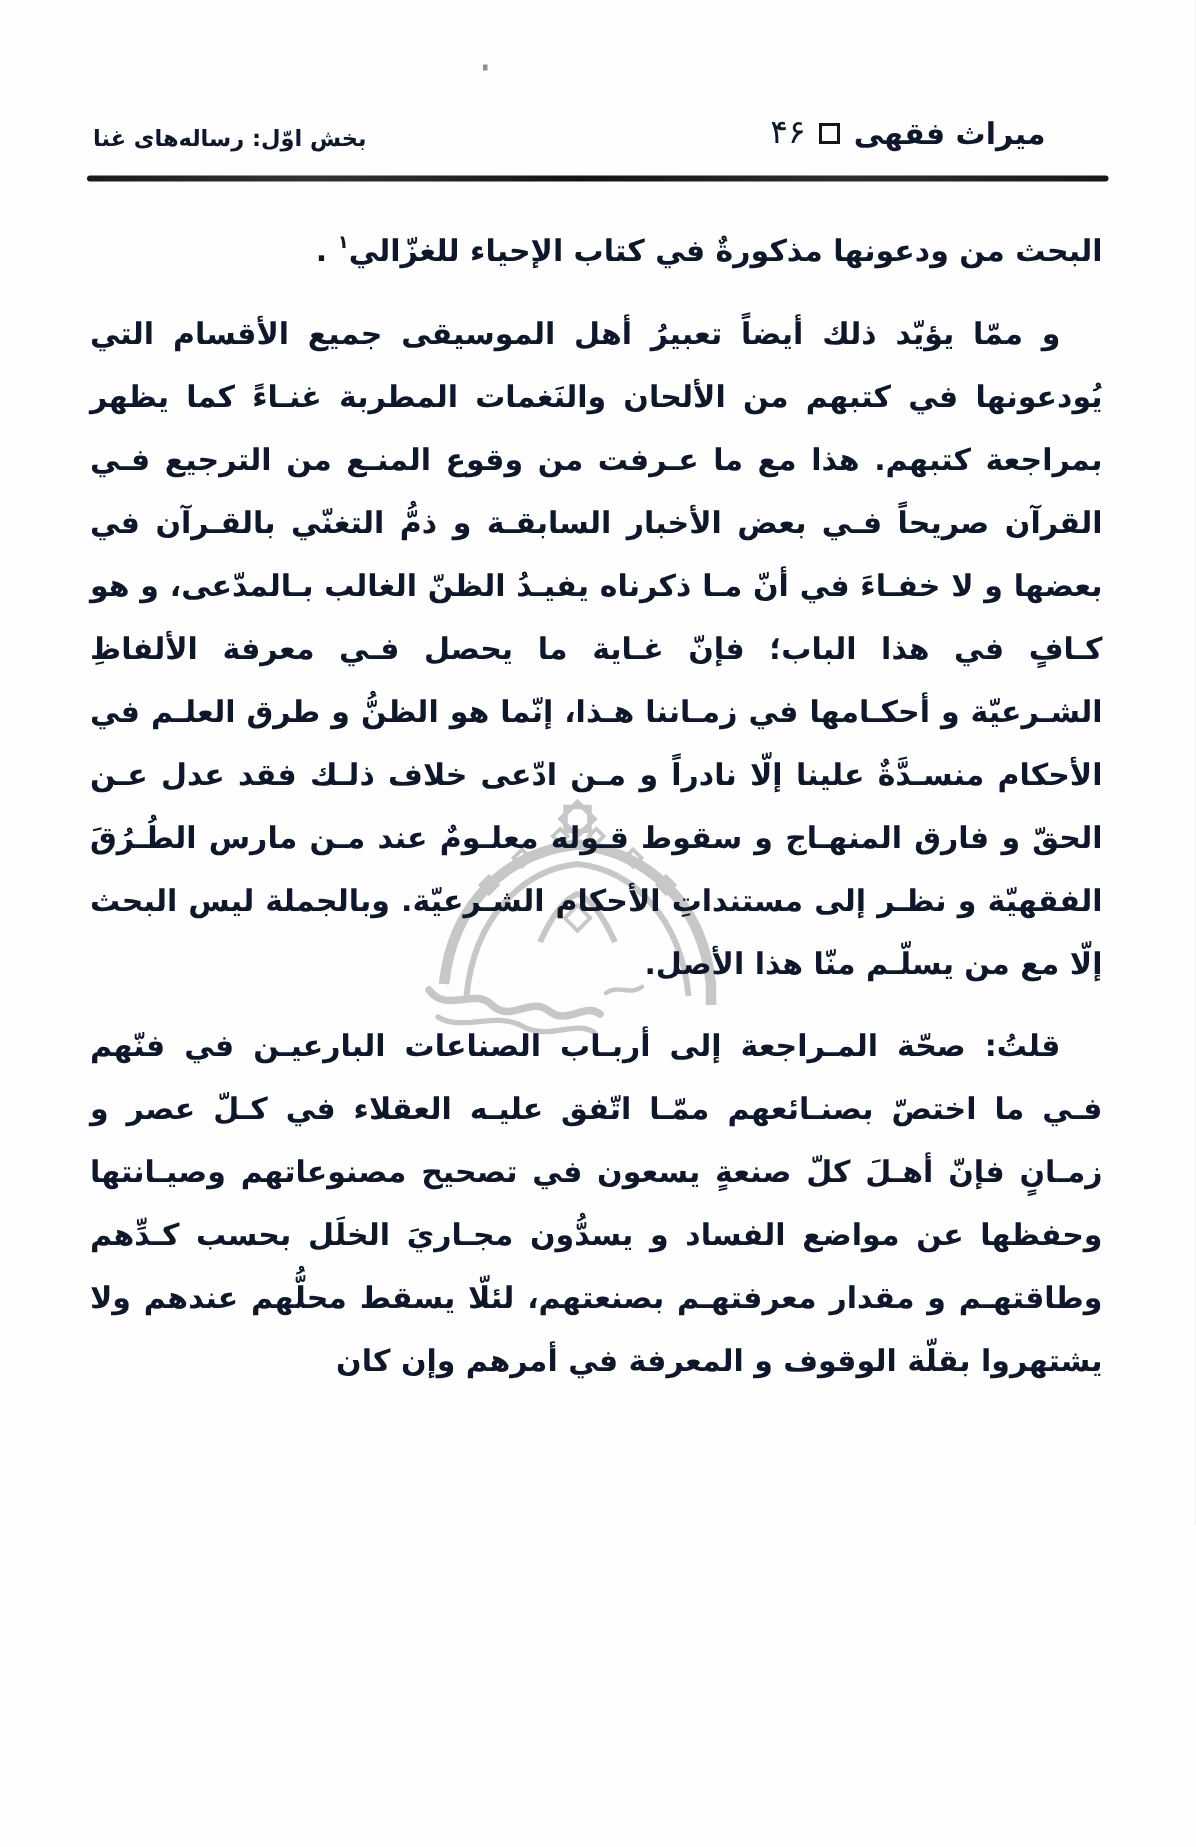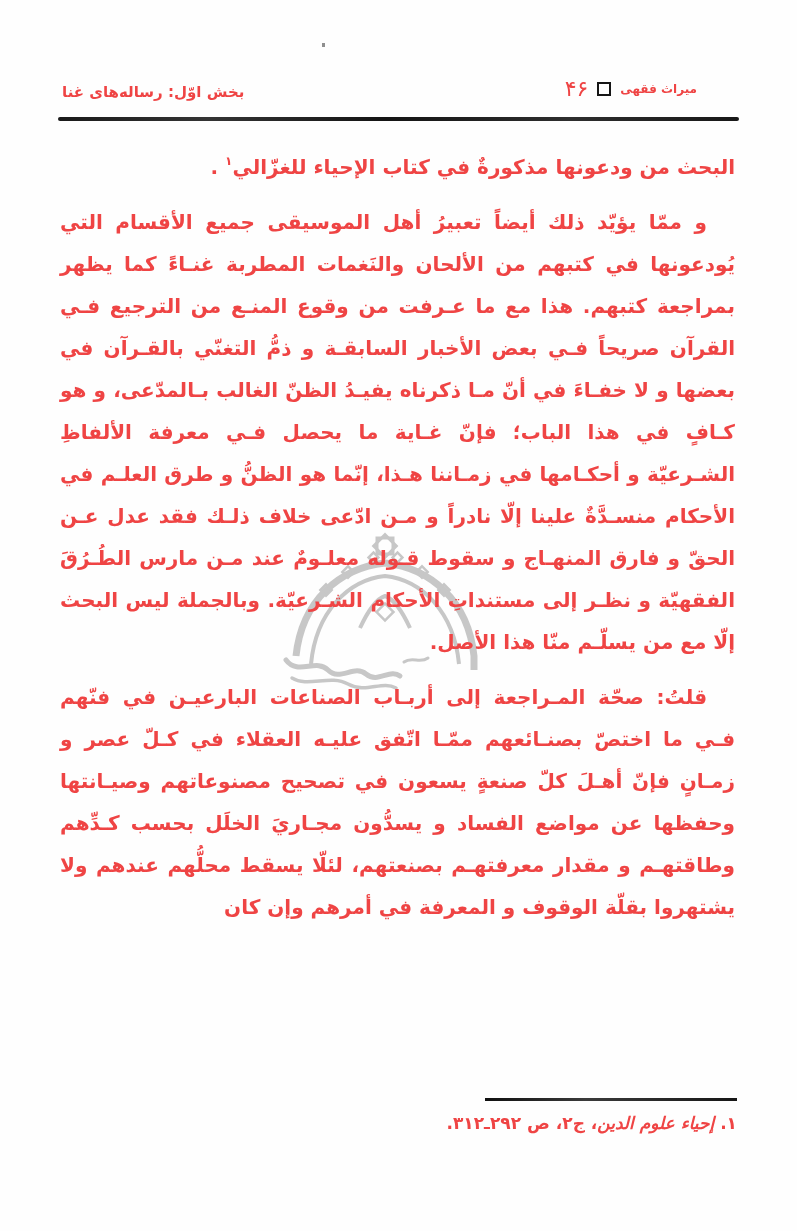--- a/index.html
+++ b/index.html
@@ -5,21 +5,21 @@
   html, body { margin: 0; padding: 0; background: #e8e8e8; }
   .page {
     position: relative;
     width: 797px;
     height: 1231px;
     margin: 0 auto;
     background: #fefefe;
     overflow: hidden;
     direction: rtl;
     font-family: "DejaVu Sans", sans-serif;
-    color: #ef4444;
+    color: #0f172a;
   }
   
   .scan-dot {
     position: absolute;
     left: 322px; top: 43px;
     width: 3px; height: 4px;
     background: #8f8f8f;
   }
   
   .header {
@@ -36,21 +36,21 @@
     font-weight: bold;
     letter-spacing: 0;
   }
   .header-right {
     direction: rtl;
     display: flex;
     align-items: center;
     gap: 9px;
     margin-right: 36px;
   }
-  .header-right .book-title { font-size: 12px; font-weight: bold; }
+  .header-right .book-title { font-size: 20px; font-weight: bold; }
   .header-right .sq {
     display: inline-block;
     width: 10px; height: 10px;
     border: 2.5px solid #161616;
     background: transparent;
   }
   .header-right .pagenum { font-size: 22px; font-weight: normal; }
   .rule {
     position: absolute;
     top: 117px; left: 58px; right: 58px;
@@ -155,18 +155,14 @@
       </g>
     </svg>
   </div>
 
   <div class="body">
     <p><span>البحث من ودعونها مذكورةٌ في كتاب الإحياء للغزّالي</span><sup class="fnmark">١</sup><span> .</span></p>
     <p class="indent">و ممّا يؤيّد ذلك أيضاً تعبيرُ أهل الموسيقى جميع الأقسام التي يُودعونها في كتبهم من الألحان والنَغمات المطربة غنـاءً كما يظهر بمراجعة كتبهم. هذا مع ما عـرفت من وقوع المنـع من الترجيع فـي القرآن صريحاً فـي بعض الأخبار السابقـة و ذمُّ التغنّي بالقـرآن في بعضها و لا خفـاءَ في أنّ مـا ذكرناه يفيـدُ الظنّ الغالب بـالمدّعى، و هو كـافٍ في هذا الباب؛ فإنّ غـاية ما يحصل فـي معرفة الألفاظِ الشـرعيّة و أحكـامها في زمـاننا هـذا، إنّما هو الظنُّ و طرق العلـم في الأحكام منسـدَّةٌ علينا إلّا نادراً و مـن ادّعى خلاف ذلـك فقد عدل عـن الحقّ و فارق المنهـاج و سقوط قـوله معلـومٌ عند مـن مارس الطُـرُقَ الفقهيّة و نظـر إلى مستنداتِ الأحكام الشـرعيّة. وبالجملة ليس البحث إلّا مع من يسلّـم منّا هذا الأصل.</p>
     <p class="indent">قلتُ: صحّة المـراجعة إلى أربـاب الصناعات البارعيـن في فنّهم فـي ما اختصّ بصنـائعهم ممّـا اتّفق عليـه العقلاء في كـلّ عصر و زمـانٍ فإنّ أهـلَ كلّ صنعةٍ يسعون في تصحيح مصنوعاتهم وصيـانتها وحفظها عن مواضع الفساد و يسدُّون مجـاريَ الخلَل بحسب كـدِّهم وطاقتهـم و مقدار معرفتهـم بصنعتهم، لئلّا يسقط محلُّهم عندهم ولا يشتهروا بقلّة الوقوف و المعرفة في أمرهم وإن كان</p>
   </div>
 
-  <div class="footnote-area">
-    <div class="fn-rule"></div>
-    <div class="fn-text"><span>١. </span><span class="fn-book">إحياء علوم الدين</span><span>، ج٢، ص ٢٩٢ـ٣١٢.</span></div>
-  </div>
 
 </div>
 
 </body></html>

